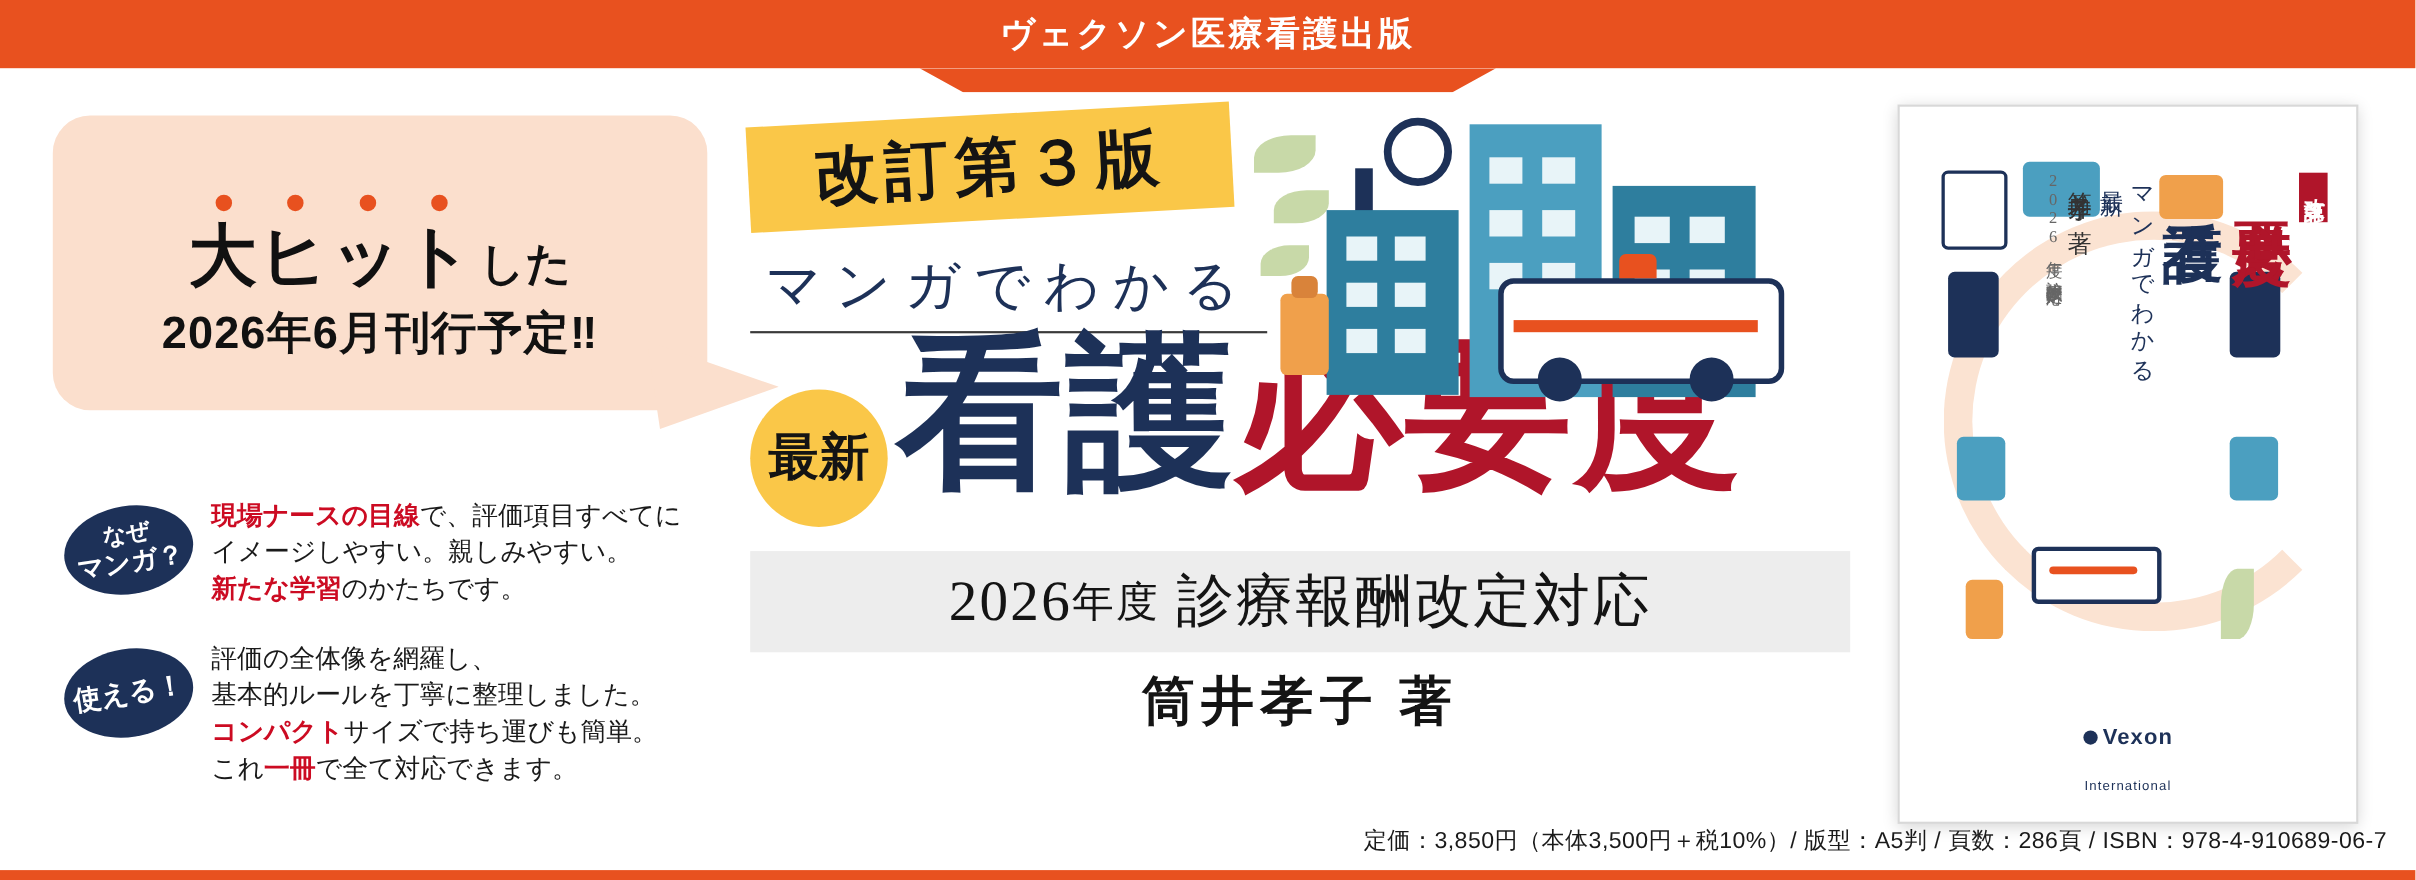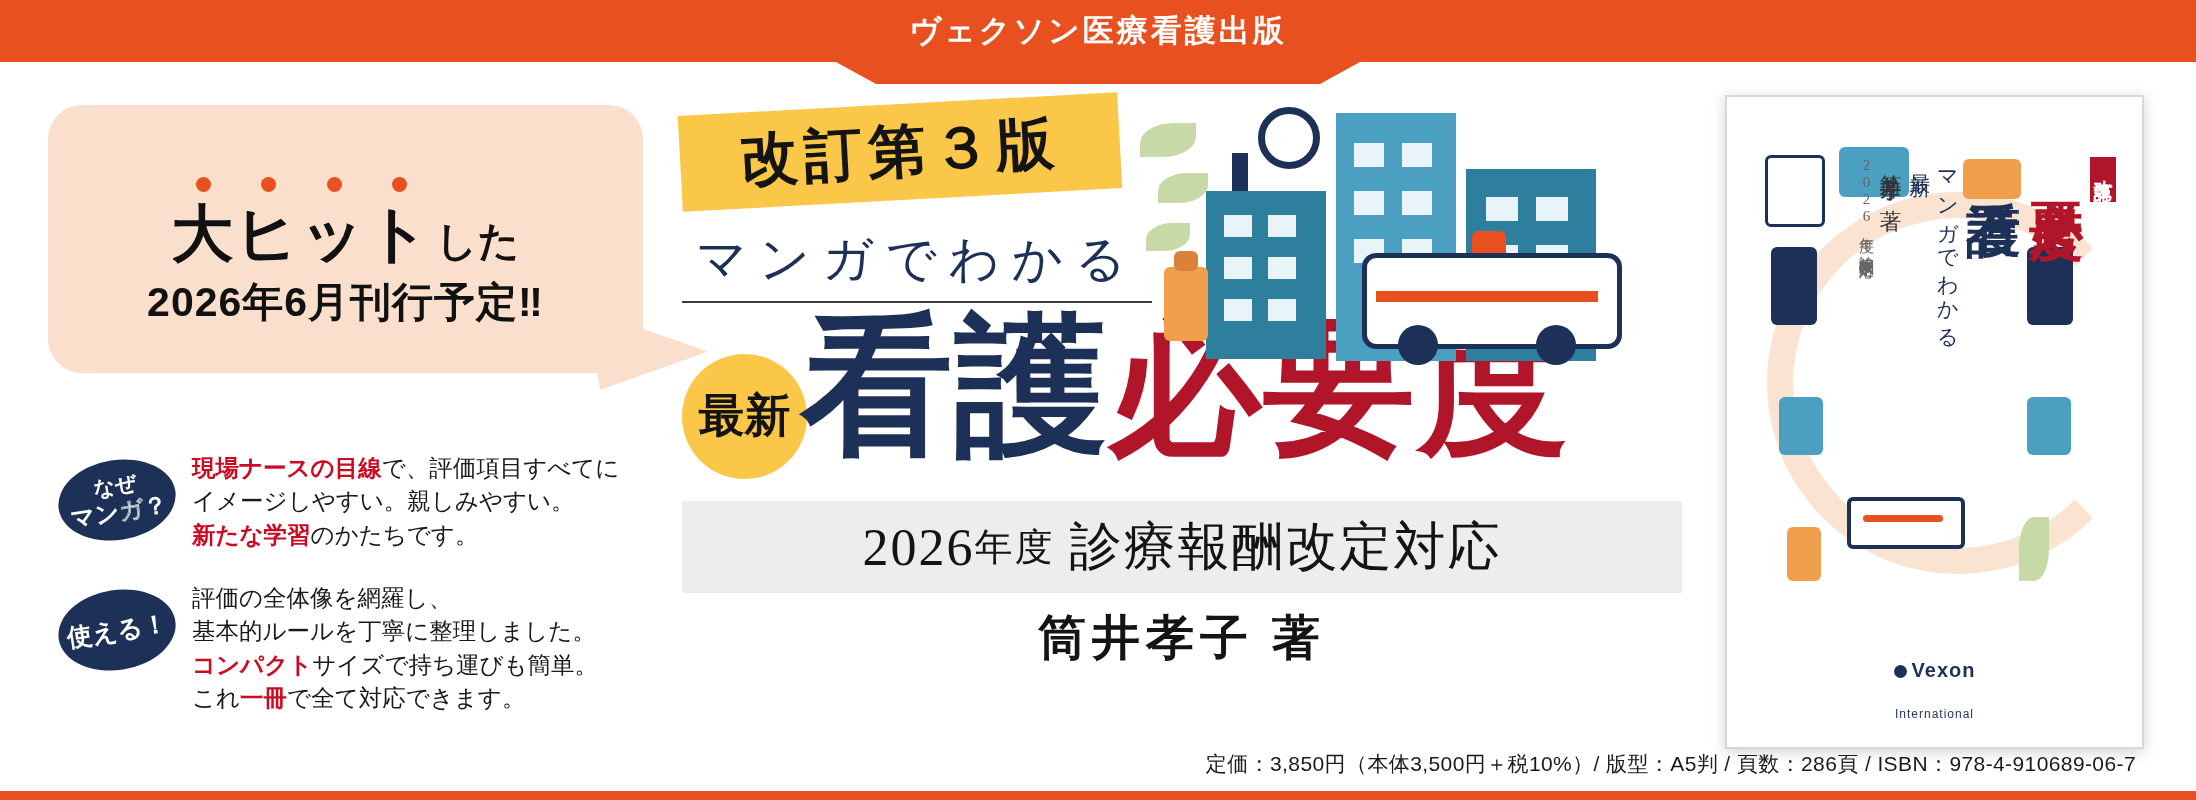--- a/index.html
+++ b/index.html
@@ -102,22 +102,22 @@
   .manga-rule{
     position:absolute;left:22px;top:215px;width:470px;height:2px;background:#3a3a3a;
   }
   .badge-saishin{
     position:absolute;left:22px;top:268px;width:125px;height:125px;border-radius:50%;
     background:#fac748;display:flex;align-items:center;justify-content:center;
     font-family:"Liberation Serif","DejaVu Serif",serif;
     font-weight:700;font-size:46px;color:#141414;line-height:1.02;text-align:center;
   }
   .maintitle{
-    position:absolute;left:141px;top:225px;
-    font-family:Liberation Serif, serif;
+    position:absolute;left:155px;top:225px;
+    font-family:Liberation Mono, monospace;
     font-weight:700;font-size:152px;line-height:1;letter-spacing:2px;
     white-space:nowrap;
   }
   .maintitle .navy{color:#1d3158;}
   .maintitle .red{color:#b0152a;}
   .subbar{
     position:absolute;left:22px;top:415px;width:1000px;height:92px;background:#ededed;
   }
   .subbar-txt{
     position:absolute;left:22px;top:415px;width:1000px;height:92px;
@@ -128,21 +128,21 @@
   .subbar-txt .small{font-size:38px;}
   .author{
     position:absolute;left:22px;top:520px;width:1000px;text-align:center;
     font-family:"Liberation Serif","DejaVu Serif",serif;
     font-weight:700;font-size:48px;color:#141414;letter-spacing:6px;
   }
 
   
   .spec{
     position:absolute;left:0;bottom:22px;width:2196px;text-align:right;
-    padding-right:60px;box-sizing:border-box;
+    padding-right:26px;box-sizing:border-box;
     font-size:21px;color:#1a1a1a;letter-spacing:.4px;
   }
 
   
   .illus{position:absolute;left:1140px;top:95px;width:560px;height:330px;}
   .bld{position:absolute;background:#4b9fc0;}
   .bld.dark{background:#2e7e9e;}
   .win{position:absolute;background:#e8f4f8;}
   .amb-body{position:absolute;background:#ffffff;border:5px solid #1d3158;border-radius:14px;}
   .amb-stripe{position:absolute;background:#e8511f;}

